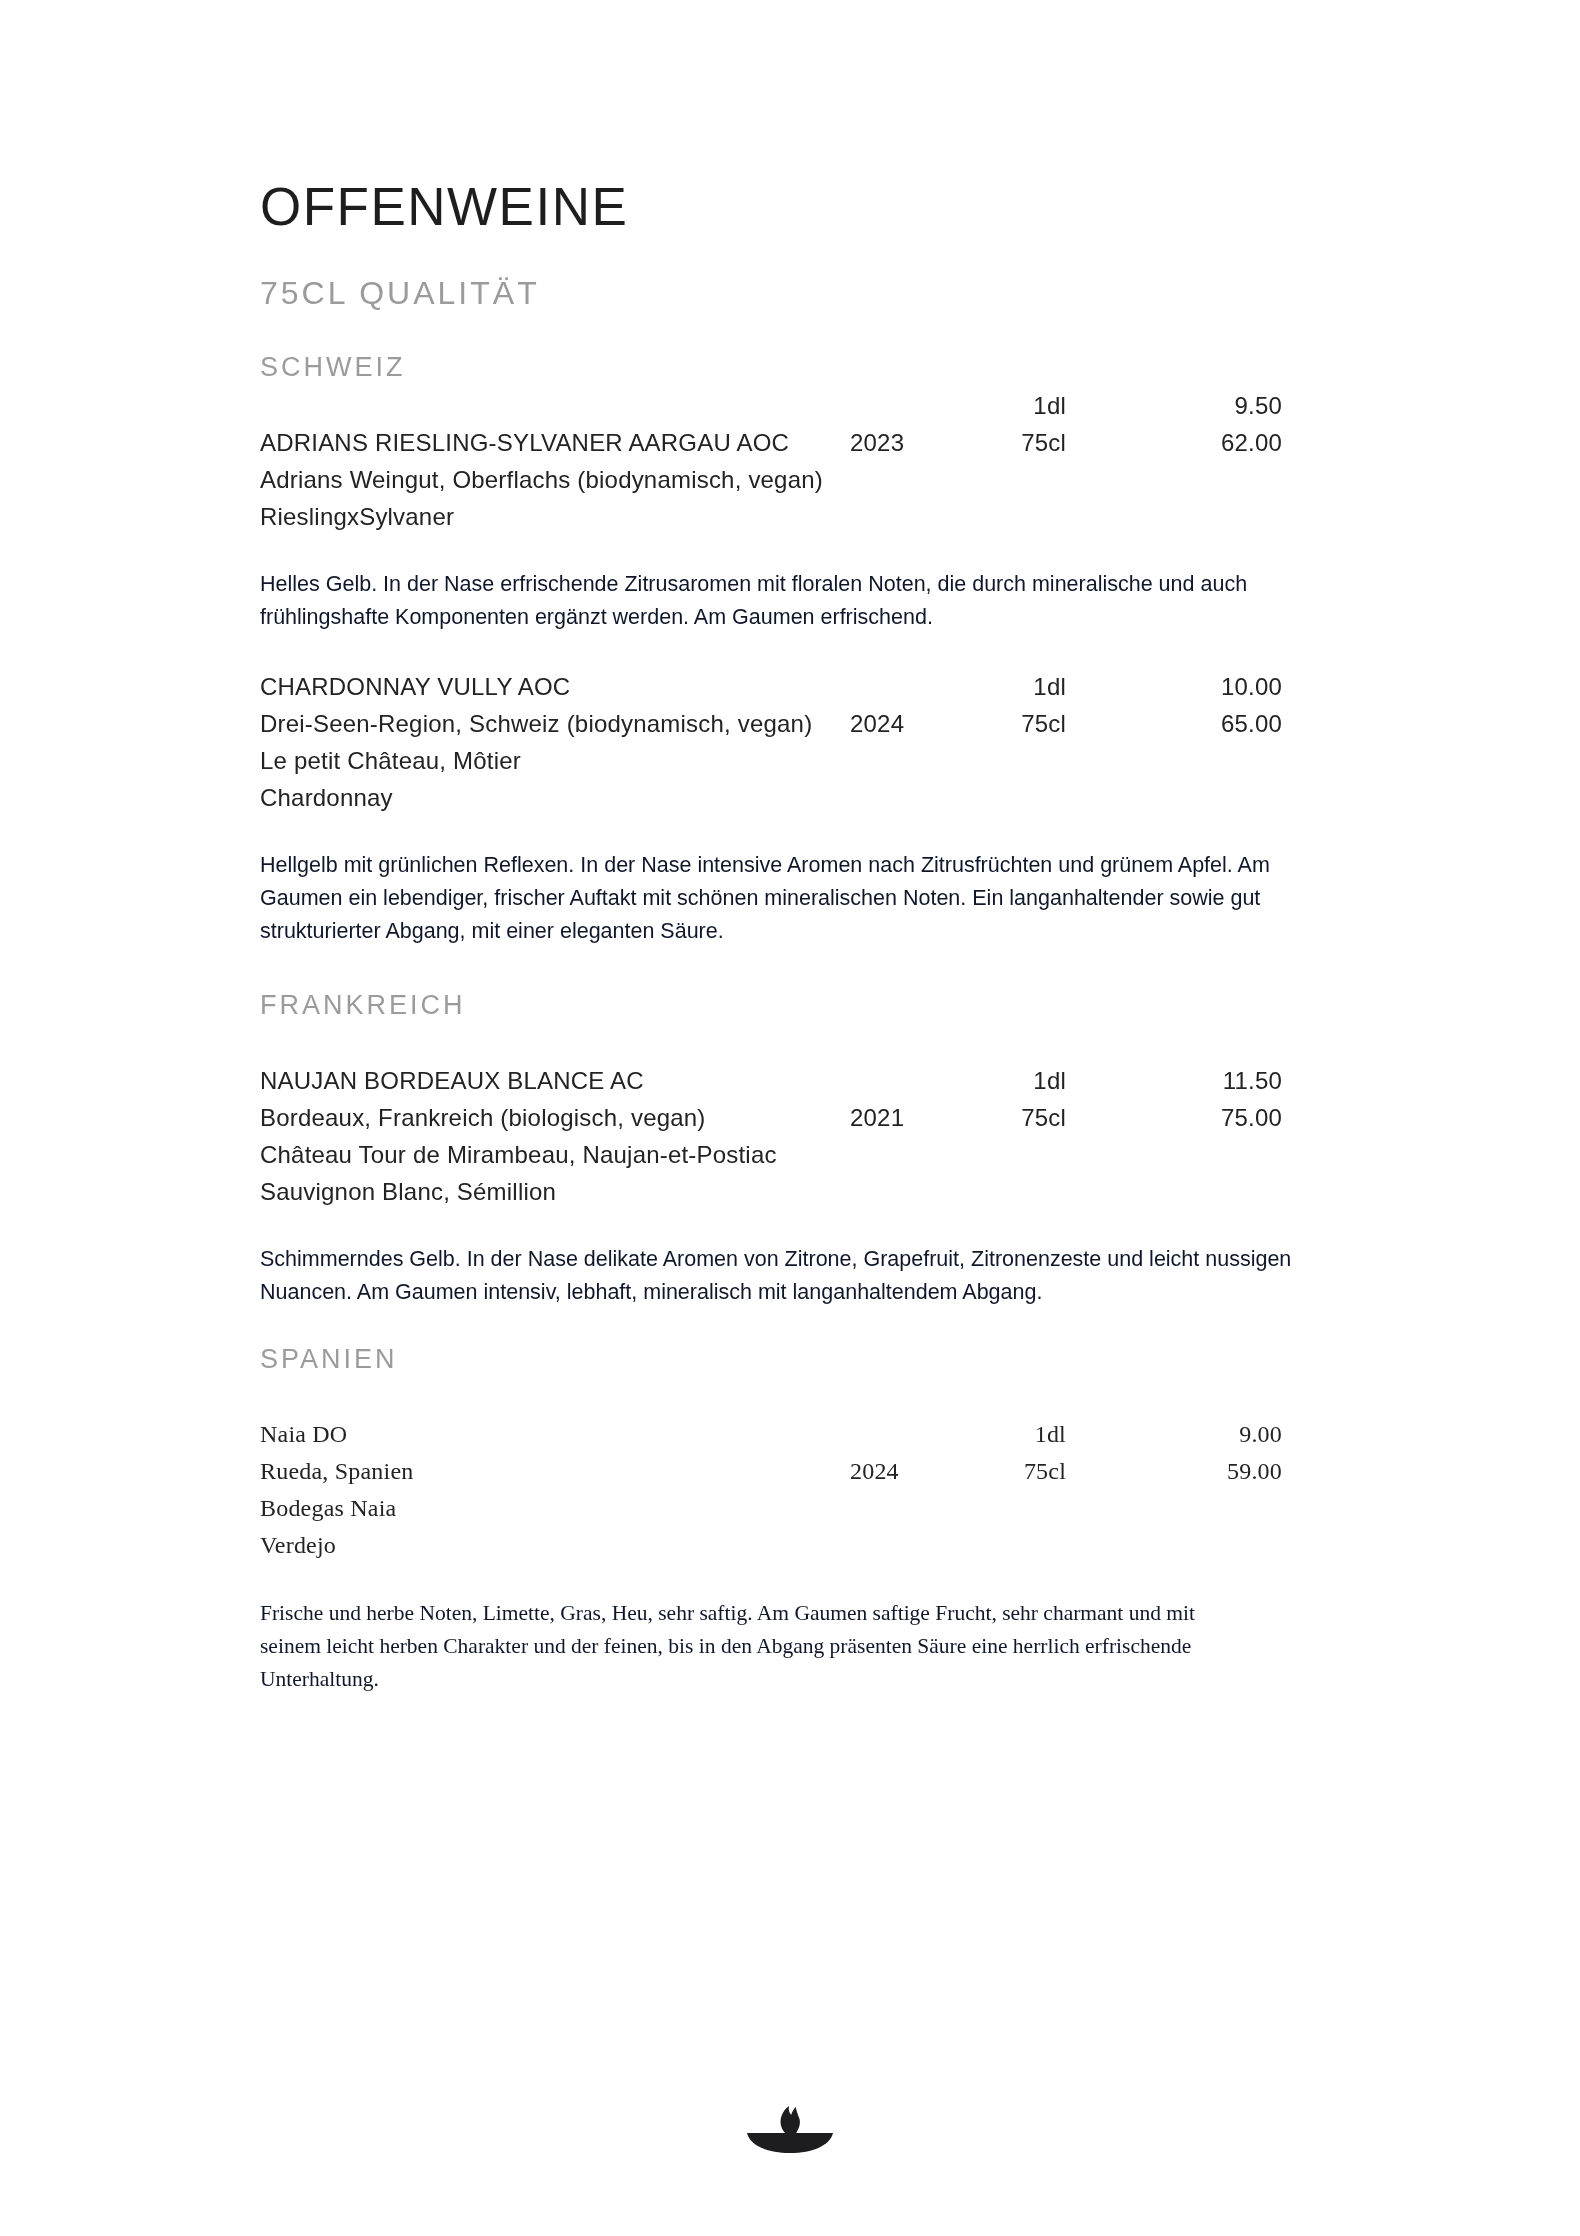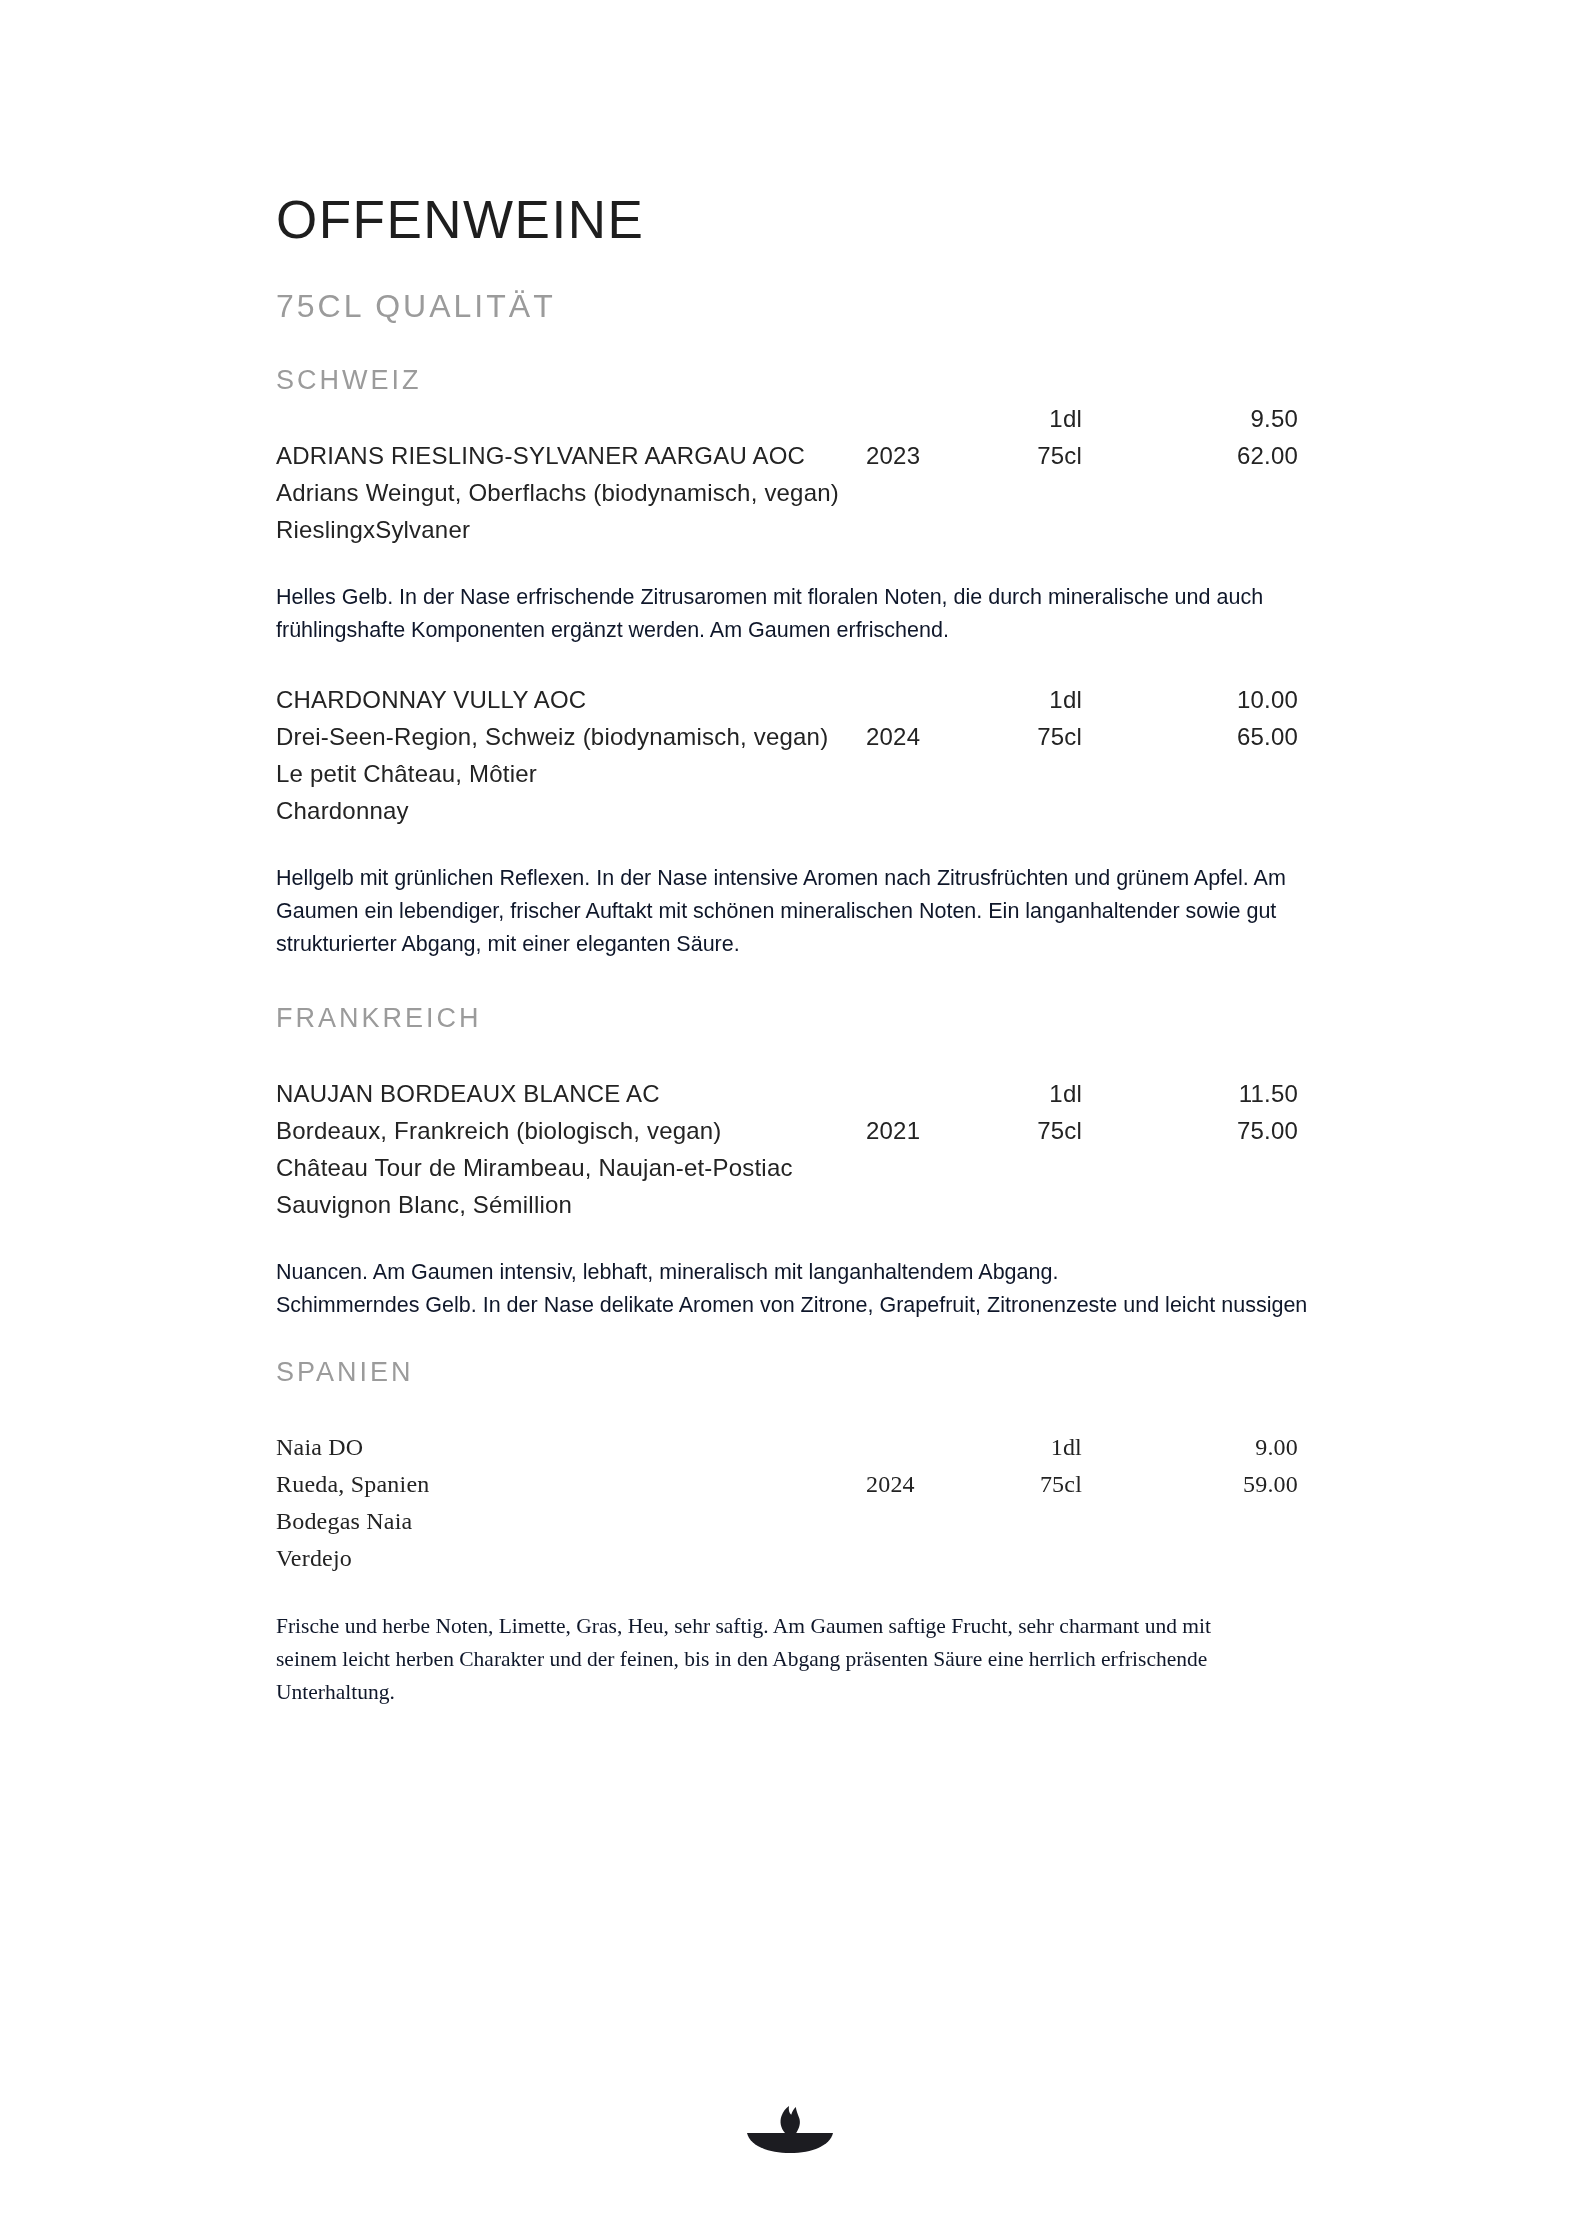--- a/index.html
+++ b/index.html
@@ -2,21 +2,21 @@
 <html><head>
 <meta charset="utf-8">
 <style>
   html,body { margin:0; padding:0; }
   body {
     width:1580px; height:2236px; position:relative;
     background:#ffffff; color:#232323;
     font-family:"Liberation Sans", sans-serif;
     overflow:hidden;
   }
-  .page { position:absolute; top:0; left:276px; width:1022px;margin-top:13px; }
+  .page { position:absolute; top:0; left:260px; width:1022px; }
 
   .title {
     margin:177px 0 0 0; font-size:53px; line-height:60px;
     font-weight:400; letter-spacing:1.5px; color:#1e1e1e;
   }
   .subtitle {
     margin-top:39px; font-size:32px; line-height:34px;
     letter-spacing:3px; color:#9b9b9b;
   }
   .category {
@@ -145,22 +145,22 @@
           <span></span>
           <span></span>
       </div>
       <div class="wrow">
         <span class="cell-name">Sauvignon Blanc, Sémillion</span>
         <span></span>
           <span></span>
           <span></span>
       </div>
       <div class="desc">
+        <div>Schimmerndes Gelb. In der Nase delikate Aromen von Zitrone, Grapefruit, Zitronenzeste und leicht nussigen</div>
         <div>Nuancen. Am Gaumen intensiv, lebhaft, mineralisch mit langanhaltendem Abgang.</div>
-        <div>Schimmerndes Gelb. In der Nase delikate Aromen von Zitrone, Grapefruit, Zitronenzeste und leicht nussigen</div>
       </div>
     </div>
   </section>
 
   <section class="section-spanien">
     <div class="region">SPANIEN</div>
 
     <div class="wine wine-d">
       <div class="wrow">
         <span class="cell-name">Naia DO</span>

